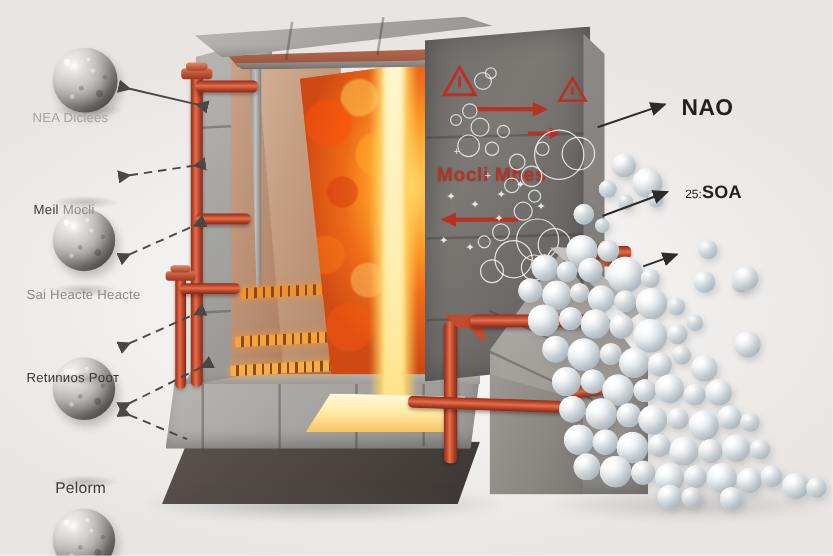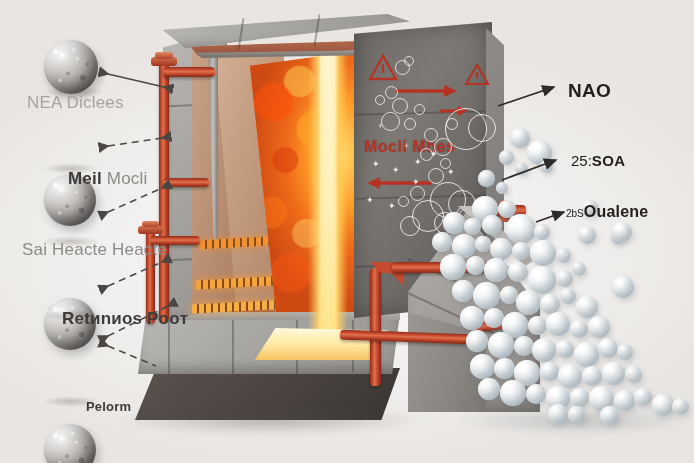--- a/index.html
+++ b/index.html
@@ -40,23 +40,23 @@
       radial-gradient(circle at 80% 45%, rgba(0,0,0,.18) 0 3%, transparent 4%);
     mix-blend-mode:normal;opacity:.85;
   }
   .ball-shadow{
     position:absolute;border-radius:50%;
     background:radial-gradient(ellipse at center, rgba(90,85,80,.30) 0%, rgba(90,85,80,0) 70%);
   }
 
   .lbl-left{
     position:absolute;white-space:nowrap;
-    font-size:17px;letter-spacing:.2px;
-  }
-  .lbl-left .b{font-weight:bold;margin-left:40px;}
+    font-size:11px;letter-spacing:.2px;
+  }
+  .lbl-left .b{font-weight:normal;}
   .lbl-faint{color:#a6a3a0;}
   .lbl-mid{color:#8d8a87;}
   .lbl-dark{color:#3d3a38;}
 
   
   .ball-white{
     position:absolute;border-radius:50%;
     background:
       radial-gradient(circle at 34% 27%, #ffffff 0%, #fbfcfd 16%, #eef2f4 40%, #dfe6ea 64%, #c5cfd5 86%, #aab6bd 100%);
     box-shadow:
@@ -478,23 +478,20 @@
     <line x1="2" y1="26" x2="58" y2="7" stroke="#2e2b29" stroke-width="1.7" marker-end="url(#ahSolid)"></line>
   </svg>
   <div class="lbl-right nosel" style="left:568px;top:80px;font-size:19px;letter-spacing:.3px;">
     <span>NAO</span>
   </div>
 
   <svg class="arrow-svg" style="left:500px;top:152px;" width="66" height="32" viewBox="0 0 66 32">
     <line x1="2" y1="28" x2="56" y2="8" stroke="#2e2b29" stroke-width="1.7" marker-end="url(#ahSolid)"></line>
   </svg>
   <div class="lbl-right nosel" style="left:571px;top:152px;">
-    <span style="font-size:15px;font-weight:normal;letter-spacing:0;">25:</span><span style="font-size:15px;letter-spacing:.3px;">SOA</span>
+    <span style="font-size:10px;font-weight:normal;letter-spacing:0;">25:</span><span style="font-size:15px;letter-spacing:.3px;">SOA</span>
   </div>
 
   <svg class="arrow-svg" style="left:534px;top:206px;" width="40" height="20" viewBox="0 0 40 20">
     <line x1="2" y1="16" x2="30" y2="6" stroke="#2e2b29" stroke-width="1.7" marker-end="url(#ahSolid)"></line>
   </svg>
-  <div class="lbl-right nosel" style="left:566px;top:203px;">
-    <span style="font-size:10px;font-weight:normal;letter-spacing:0;">2bS</span><span style="font-size:16px;letter-spacing:.2px;">Oualene</span>
-  </div>
 
 </div>
 
 </body></html>

